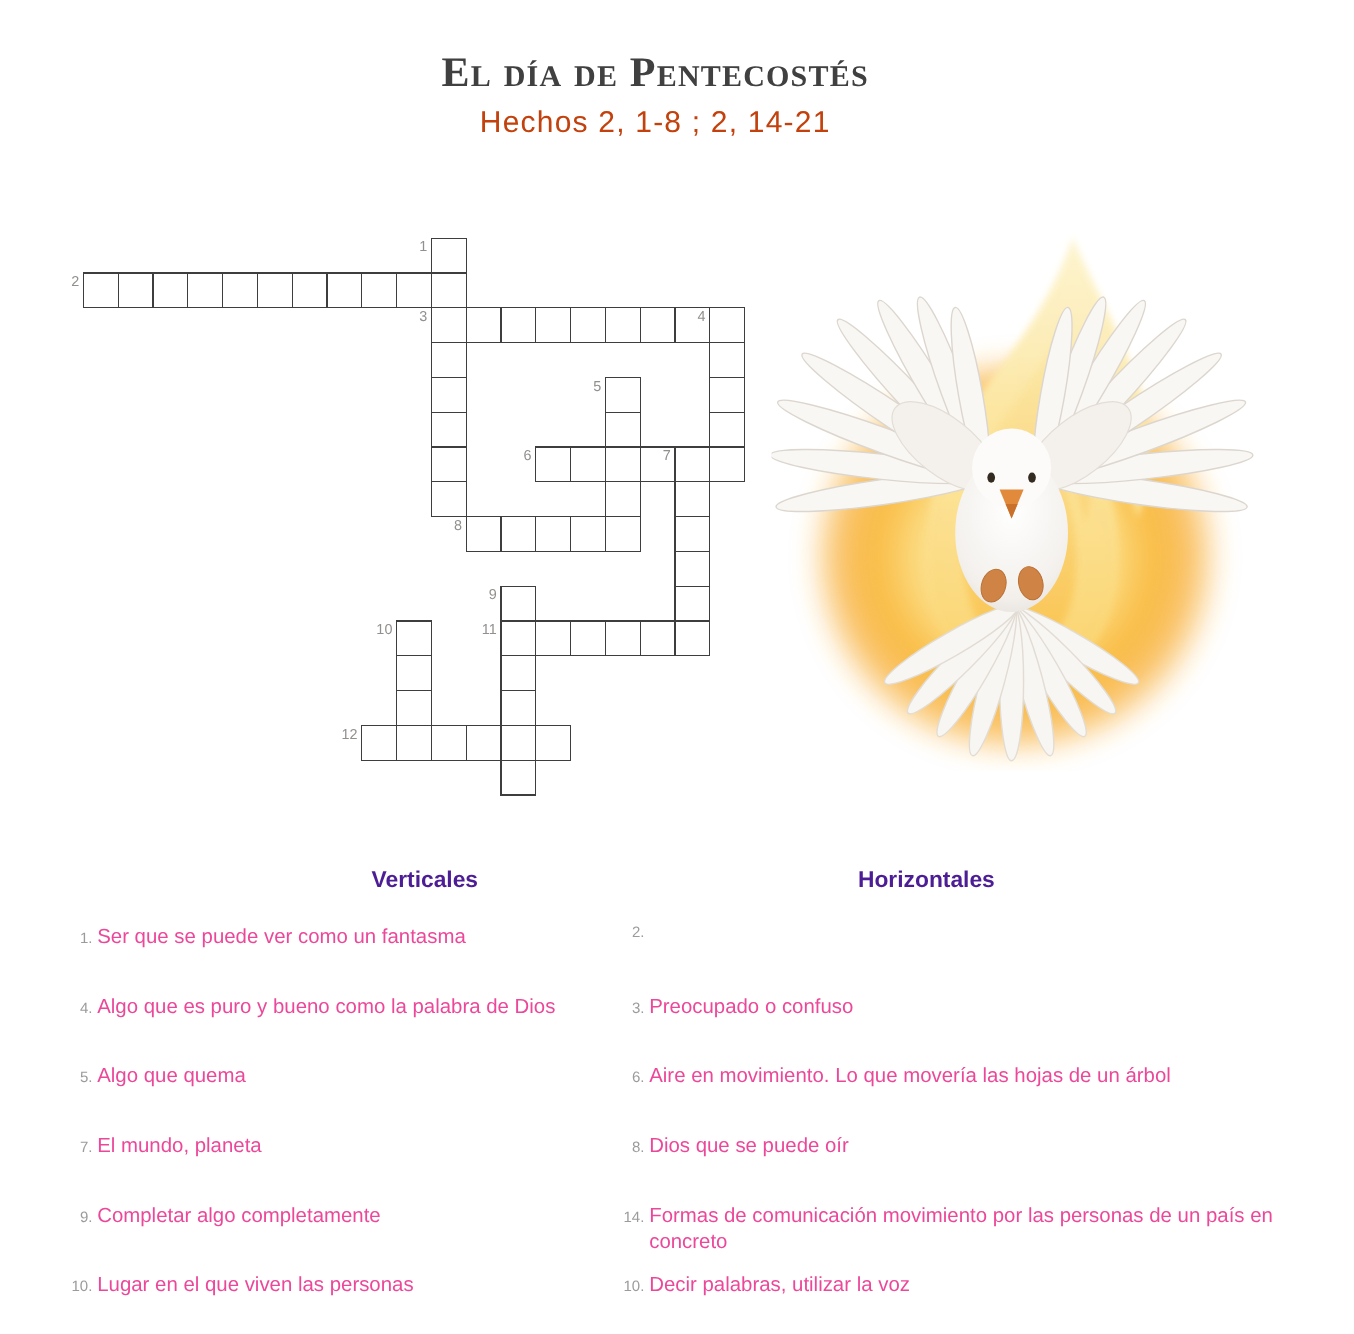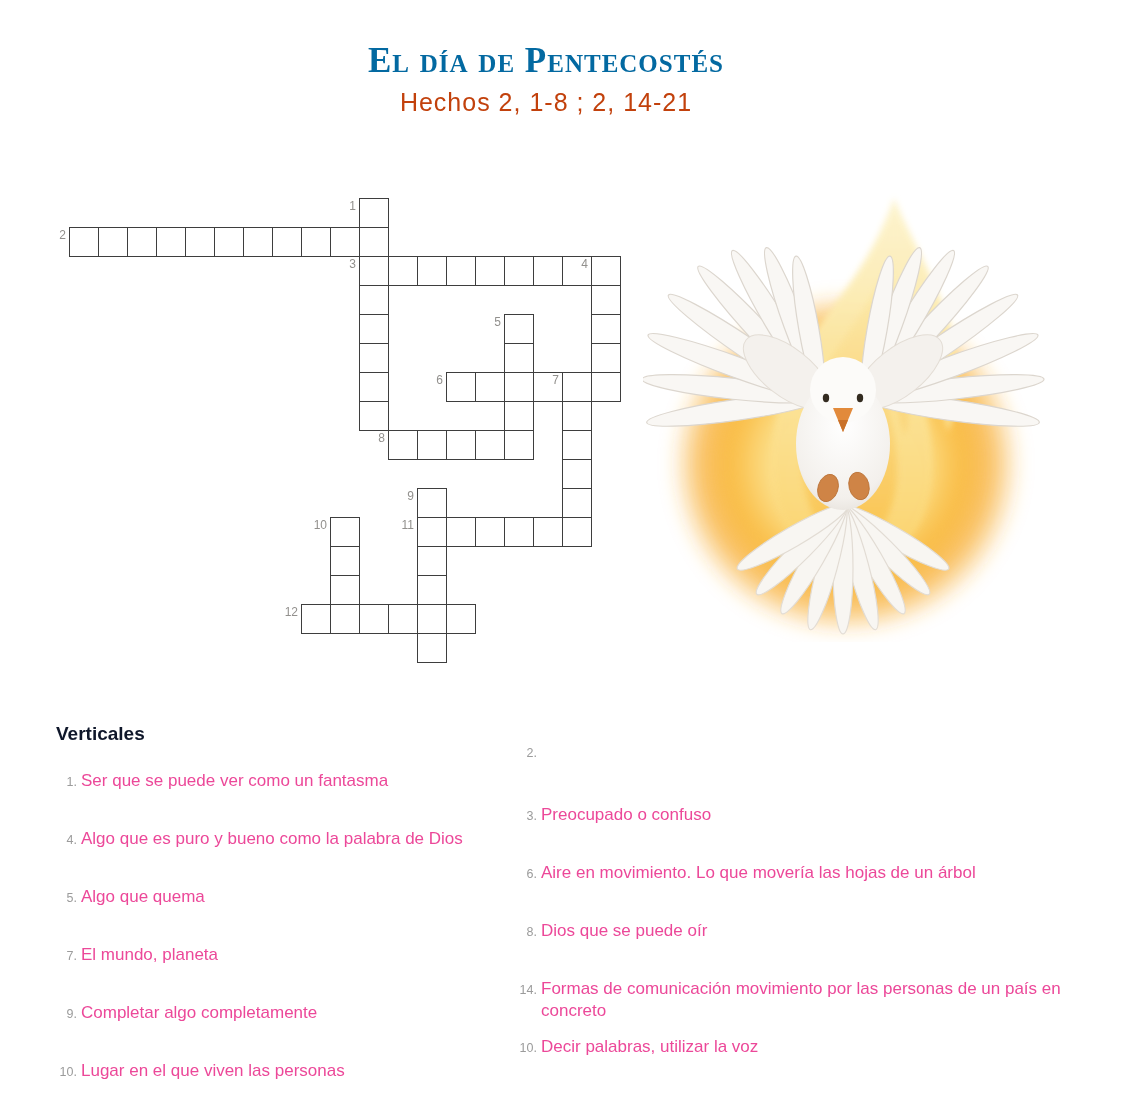--- a/index.html
+++ b/index.html
@@ -2,34 +2,34 @@
 <html lang="es"><head>
 <meta charset="utf-8">
 <style>
   html,body{margin:0;padding:0;background:#ffffff;}
   .page{position:relative;width:1128px;height:1112px;background:#fff;overflow:hidden;
         font-family:"Liberation Sans",sans-serif;}
 
   
   .header{position:absolute;left:0;top:42px;width:1092px;text-align:center;}
   .title{margin:0;font-family:"Liberation Serif",serif;font-variant:small-caps;
-         font-weight:700;font-size:35px;line-height:38px;letter-spacing:1px;color:#0369a1;}
+         font-weight:700;font-size:35px;line-height:38px;letter-spacing:1px;color:#404040;}
   .subtitle{margin-top:8px;font-size:25px;line-height:28px;letter-spacing:1px;color:#c2410c;}
 
   
   .grid-svg{position:absolute;left:0;top:0;width:700px;height:700px;}
   .cell{fill:#ffffff;stroke:#3e3e3e;stroke-width:1;shape-rendering:crispEdges;}
   .cell-label{fill:#92908d;font-family:"Liberation Sans",sans-serif;font-size:12px;text-anchor:end;}
 
   
   .dove{position:absolute;left:643px;top:192px;width:402px;height:450px;}
 
   
   .clues{position:absolute;top:722px;}
-  .clues h2{margin:0;font-size:19px;line-height:24px;font-weight:700;color:#0f172a;}
+  .clues h2{margin:0;font-size:19px;line-height:24px;font-weight:700;color:#4c1d95;text-align:center;}
   .clues.verticales{left:56px;width:596px;}
   .clues.horizontales{left:516px;width:512px;}
   .clue-list{list-style:none;margin:24px 0 0 0;padding:0;width:560px;}
   .clue-list li{display:flex;align-items:baseline;height:58px;}
   .clue-num{flex:0 0 21px;text-align:right;font-size:12.5px;color:#9b9b9b;}
   .clue-text{margin-left:4px;font-size:17px;line-height:22px;color:#ec4899;white-space:pre-line;}
 </style>
 </head>
 <body>
 
@@ -240,20 +240,21 @@
           <span class="clue-text">Completar algo completamente</span>
         </li>
         <li>
           <span class="clue-num">10.</span>
           <span class="clue-text">Lugar en el que viven las personas</span>
         </li>
       </ol>
   </section>
 
   <section class="clues horizontales">
+    <h2>Horizontales</h2>
     <ol id="horizontales-list" class="clue-list">
         <li>
           <span class="clue-num">2.</span>
         </li>
         <li>
           <span class="clue-num">3.</span>
           <span class="clue-text">Preocupado o confuso</span>
         </li>
         <li>
           <span class="clue-num">6.</span>

